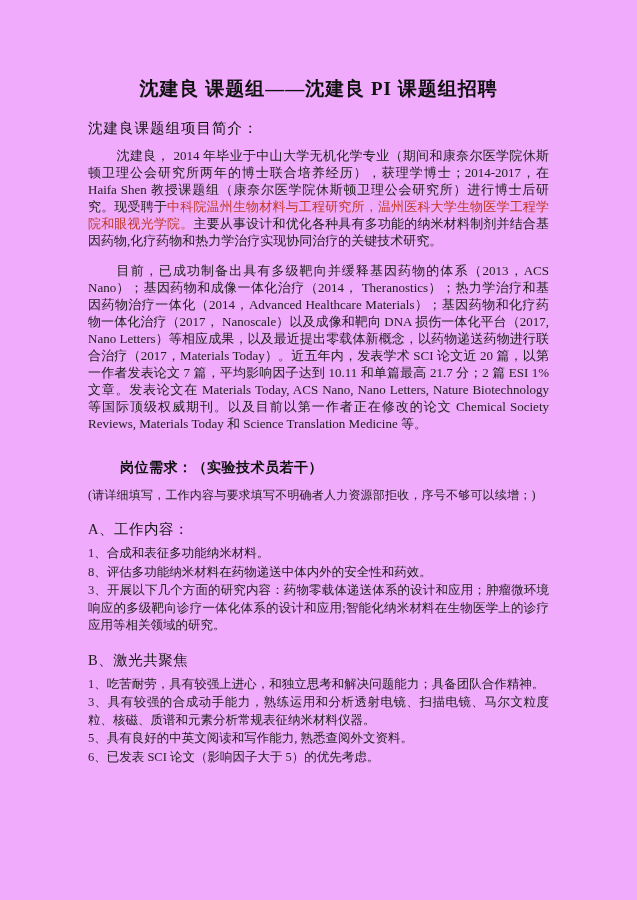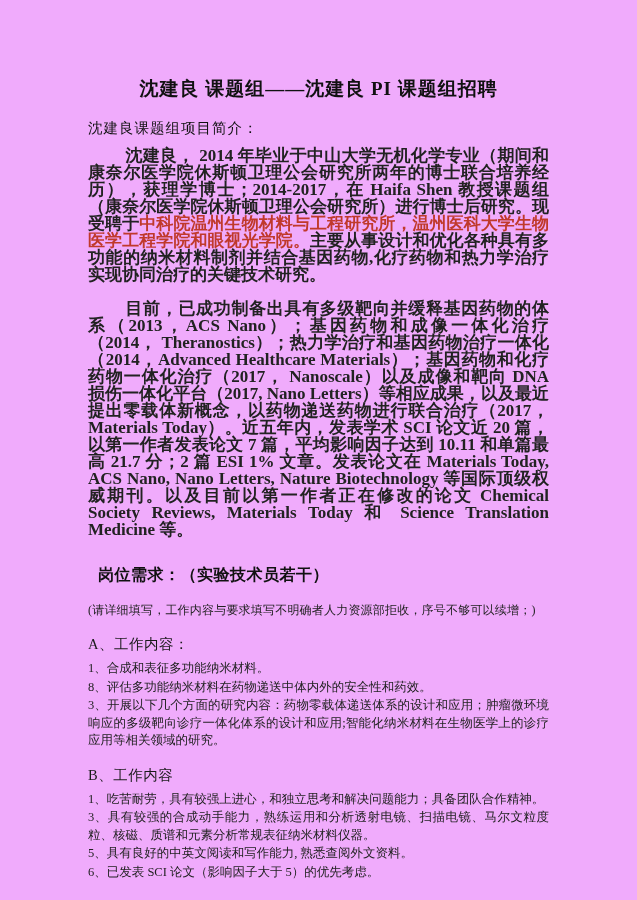--- a/index.html
+++ b/index.html
@@ -31,41 +31,40 @@
   .intro-heading {
     margin-top: 17px;
     font-size: 14.5px;
     font-weight: normal;
     letter-spacing: 1px;
     color: #111;
     font-family: "Liberation Sans", "DejaVu Sans", sans-serif;
   }
   .body-para {
     margin-top: 9px;
-    font-size: 17px;
+    font-size: 13px;
     line-height: 17px;
     text-align: justify;
     text-indent: 2.2em;
     color: #222;
-    font-weight: bold;
   }
   .red-inline {
     
   }
   .position-heading {
     margin-top: 27px;
-    margin-left: 10px;
-    font-size: 16px;
+    margin-left: 32px;
+    font-size: 14px;
     font-weight: bold;
     letter-spacing: 0.5px;
     color: #111;
     font-family: "Liberation Sans", "DejaVu Sans", sans-serif;
   }
   .note-line {
-    margin-top: 16px;
+    margin-top: 10px;
     font-size: 12px;
     color: #222;
     letter-spacing: 0.2px;
   }
   .section-heading {
     margin-top: 16px;
     font-size: 14.5px;
     font-weight: normal;
     color: #1a1a1a;
     letter-spacing: 0.5px;
@@ -100,21 +99,21 @@
     <div class="note-line">(请详细填写，工作内容与要求填写不明确者人力资源部拒收，序号不够可以续增；)</div>
 
     <div class="section-heading">A、工作内容：</div>
 
     <div class="item-list">
       <div class="list-item">1、合成和表征多功能纳米材料。</div>
       <div class="list-item">8、评估多功能纳米材料在药物递送中体内外的安全性和药效。</div>
       <div class="list-item">3、开展以下几个方面的研究内容：药物零载体递送体系的设计和应用；肿瘤微环境响应的多级靶向诊疗一体化体系的设计和应用;智能化纳米材料在生物医学上的诊疗应用等相关领域的研究。</div>
     </div>
 
-    <div class="section-heading">B、工作内容</div>
+    <div class="section-heading">B、激光共聚焦</div>
 
     <div class="item-list">
       <div class="list-item">1、吃苦耐劳，具有较强上进心，和独立思考和解决问题能力；具备团队合作精神。</div>
       <div class="list-item">3、具有较强的合成动手能力，熟练运用和分析透射电镜、扫描电镜、马尔文粒度粒、核磁、质谱和元素分析常规表征纳米材料仪器。</div>
       <div class="list-item">5、具有良好的中英文阅读和写作能力, 熟悉查阅外文资料。</div>
       <div class="list-item">6、已发表 SCI 论文（影响因子大于 5）的优先考虑。</div>
     </div>
 
   </div>
 </div>

